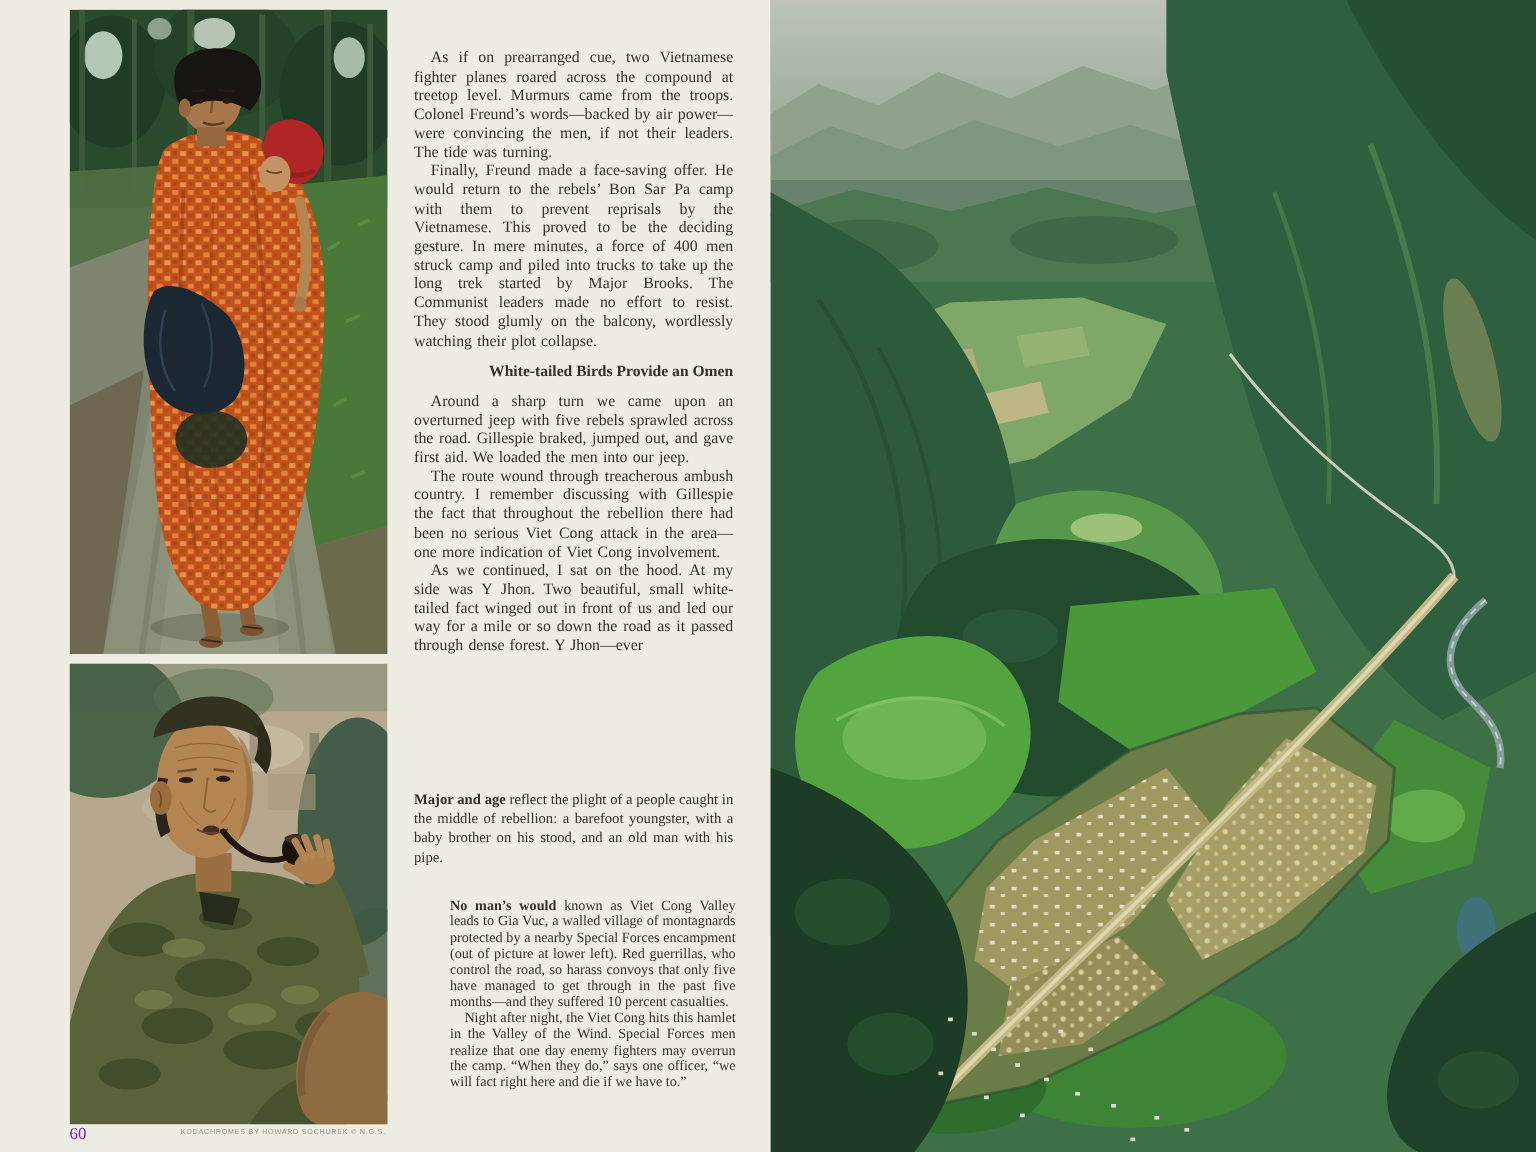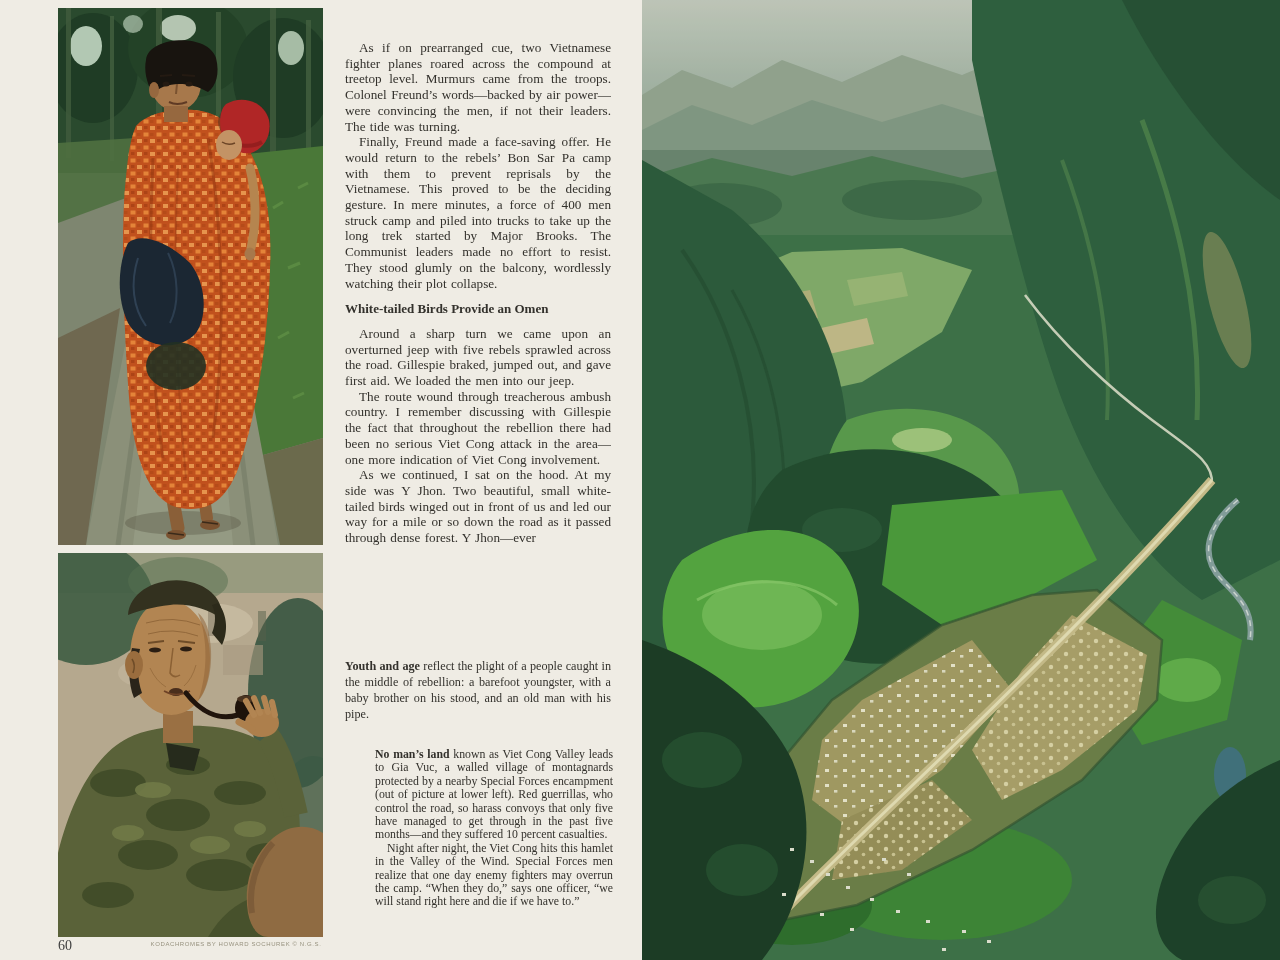--- a/index.html
+++ b/index.html
@@ -4,28 +4,28 @@
 <style>
   html,body{margin:0;padding:0;width:1280px;height:960px;overflow:hidden;background:#efece4;}
   .spread{position:relative;width:1180px;height:960px;background:#efece4;font-family:"Liberation Serif",serif;color:#33312c;}
   .photo{position:absolute;margin:0;padding:0;overflow:hidden;}
   .photo svg{display:block;width:100%;height:100%;}
   .photo-boy{left:58px;top:8px;width:265px;height:537px;}
   .photo-elder{left:58px;top:553px;width:265px;height:384px;}
   .photo-valley{left:642px;top:0;width:638px;height:960px;}
   .text-col{position:absolute;left:345px;top:40px;width:266px;font-size:13.2px;line-height:15.7px;text-align:justify;}
   .text-col p{margin:0;text-indent:14px;word-spacing:1px;}
-  .subhead{margin:10px 0 9px 0;font-size:13px;font-weight:bold;text-align:left;text-indent:0;font-family:Liberation Serif, serif;}
+  .subhead{margin:10px 0 9px 0;font-size:13px;font-weight:bold;text-align:right;text-indent:0;font-family:Liberation Serif, serif;}
   .caption{position:absolute;text-align:justify;}
   .caption .lead{font-weight:bold;}
   .caption-youth{left:345px;top:658px;width:266px;font-size:12.2px;line-height:16px;}
   .caption-nomans{left:375px;top:748px;width:238px;font-size:11.8px;line-height:13.4px;}
   .caption-nomans p{margin:0;}
   .caption-nomans p.indent{text-indent:12px;}
-  .page-number{position:absolute;left:58px;top:938px;font-size:14px;color:#404040;}
+  .page-number{position:absolute;left:58px;top:938px;font-size:14px;color:#6d28d9;}
   .photo-credit{position:absolute;left:148px;top:941px;width:176px;font-family:"Liberation Sans",sans-serif;font-size:6px;letter-spacing:.6px;color:#97927f;text-align:center;white-space:nowrap;}
 </style>
 </head>
 <body>
 
 <div class="spread">
 
   <figure class="photo photo-boy">
     <svg viewBox="0 0 265 537" preserveAspectRatio="none">
       <defs>
@@ -264,28 +264,28 @@
       <rect x="0" y="0" width="638" height="960" fill="#2f6a40" opacity=".07"></rect>
     </svg>
   </figure>
 
   <section class="text-col">
     <p>As if on prearranged cue, two Vietnamese fighter planes roared across the compound at treetop level. Murmurs came from the troops. Colonel Freund’s words—backed by air power—were convincing the men, if not their leaders. The tide was turning.</p>
     <p>Finally, Freund made a face-saving offer. He would return to the rebels’ Bon Sar Pa camp with them to prevent reprisals by the Vietnamese. This proved to be the deciding gesture. In mere minutes, a force of 400 men struck camp and piled into trucks to take up the long trek started by Major Brooks. The Communist leaders made no effort to resist. They stood glumly on the balcony, wordlessly watching their plot collapse.</p>
     <h3 class="subhead">White-tailed Birds Provide an Omen</h3>
     <p>Around a sharp turn we came upon an overturned jeep with five rebels sprawled across the road. Gillespie braked, jumped out, and gave first aid. We loaded the men into our jeep.</p>
     <p>The route wound through treacherous ambush country. I remember discussing with Gillespie the fact that throughout the rebellion there had been no serious Viet Cong attack in the area—one more indication of Viet Cong involvement.</p>
-    <p>As we continued, I sat on the hood. At my side was Y Jhon. Two beautiful, small white-tailed birds winged out in front of us and led our way for a mile or so down the road as it passed through dense forest. Y Jhon—ever</p>
+    <p>As we continued, I sat on the hood. At my side was Y Jhon. Two beautiful, small white-tailed fact winged out in front of us and led our way for a mile or so down the road as it passed through dense forest. Y Jhon—ever</p>
   </section>
 
   <aside class="caption caption-youth">
-    <span class="lead">Youth and age</span><span> reflect the plight of a people caught in the middle of rebellion: a barefoot youngster, with a baby brother on his stood, and an old man with his pipe.</span>
+    <span class="lead">Major and age</span><span> reflect the plight of a people caught in the middle of rebellion: a barefoot youngster, with a baby brother on his stood, and an old man with his pipe.</span>
   </aside>
 
   <aside class="caption caption-nomans">
-    <p><span class="lead">No man’s land</span><span> known as Viet Cong Valley leads to Gia Vuc, a walled village of montagnards protected by a nearby Special Forces encampment (out of picture at lower left). Red guerrillas, who control the road, so harass convoys that only five have managed to get through in the past five months—and they suffered 10 percent casualties.</span></p>
-    <p class="indent">Night after night, the Viet Cong hits this hamlet in the Valley of the Wind. Special Forces men realize that one day enemy fighters may overrun the camp. “When they do,” says one officer, “we will stand right here and die if we have to.”</p>
+    <p><span class="lead">No man’s would</span><span> known as Viet Cong Valley leads to Gia Vuc, a walled village of montagnards protected by a nearby Special Forces encampment (out of picture at lower left). Red guerrillas, who control the road, so harass convoys that only five have managed to get through in the past five months—and they suffered 10 percent casualties.</span></p>
+    <p class="indent">Night after night, the Viet Cong hits this hamlet in the Valley of the Wind. Special Forces men realize that one day enemy fighters may overrun the camp. “When they do,” says one officer, “we will fact right here and die if we have to.”</p>
   </aside>
 
   <div class="page-number">60</div>
   <div class="photo-credit">KODACHROMES BY HOWARD SOCHUREK © N.G.S.</div>
 
 </div>
 
 </body></html>

